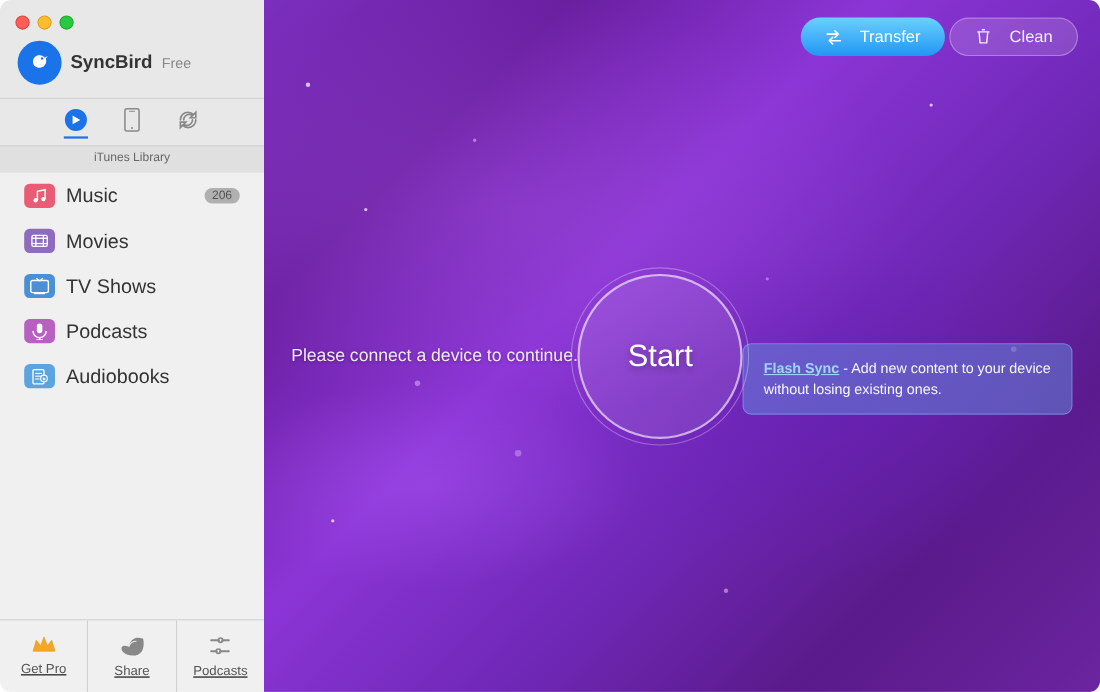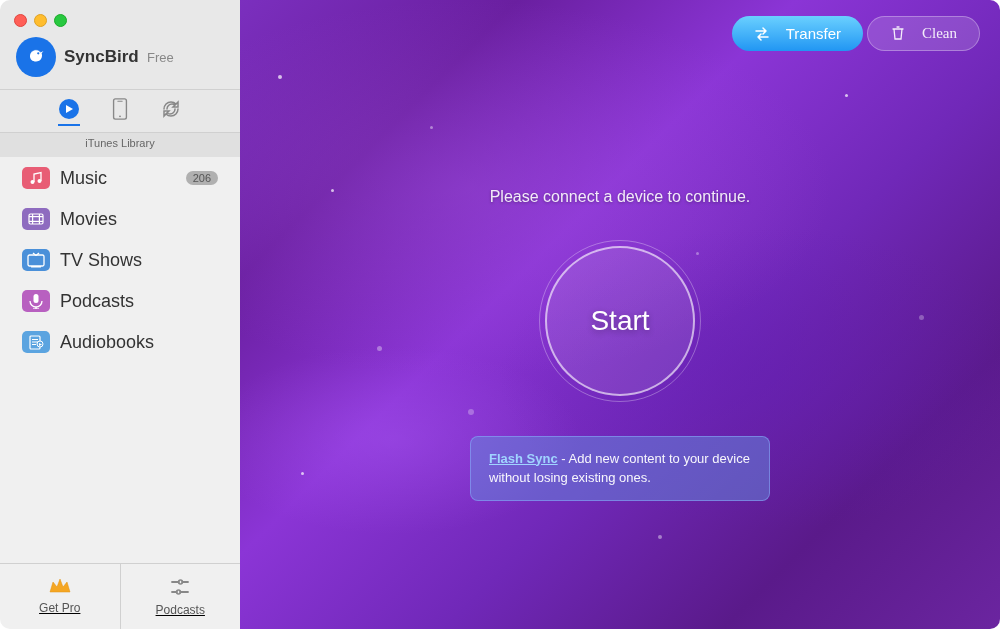--- a/index.html
+++ b/index.html
@@ -122,27 +122,26 @@
 
     .tab-btn.active {
       background: linear-gradient(180deg, #6ad0ff 0%, #2196f3 100%);
       color: white;
     }
 
     .tab-btn.inactive {
       background: rgba(255,255,255,0.15);
       color: rgba(255,255,255,0.9);
       border: 1px solid rgba(255,255,255,0.3);
-      font-family: Liberation Serif, serif;
     }
 
     .main-center {
       flex: 1;
       display: flex;
-      flex-direction: column;
+      flex-direction: row;
       align-items: center;
       justify-content: center;
       position: relative;
       z-index: 10;
     }
 
     .connect-message {
       color: rgba(255,255,255,0.9);
       font-size: 16px;
       margin-bottom: 40px;
@@ -411,20 +410,27 @@
   <div class="bottom-bar">
 
     <div class="bottom-bar-item">
       <svg width="24" height="20" viewBox="0 0 24 20" fill="none" xmlns="http://www.w3.org/2000/svg">
         <path d="M2 16L5 6l4 5 3-8 3 8 4-5 3 10H2z" fill="#f5a623" stroke="#e09010" stroke-width="0.5"></path>
       </svg>
       <span>Get Pro</span>
     </div>
 
 
+    <div class="bottom-bar-item">
+      <svg width="24" height="22" viewBox="0 0 24 22" fill="none" xmlns="http://www.w3.org/2000/svg">
+        <path d="M22 4.5C22 4.5 16 2 12 6c-3 3-3 6-3 6S5 10 3 12c-2 2 1 8 10 8 3 0 6-1 8-4 3-5 1-11.5 1-11.5z" fill="#888"></path>
+        <path d="M9 12c1-3 4-5 7-5" stroke="#f0f0f0" stroke-width="1" fill="none"></path>
+      </svg>
+      <span>Share</span>
+    </div>
 
     <div class="bottom-bar-item">
       <svg width="22" height="22" viewBox="0 0 22 22" fill="none" xmlns="http://www.w3.org/2000/svg">
         <line x1="3" y1="6" x2="10" y2="6" stroke="#888" stroke-width="1.8" stroke-linecap="round"></line>
         <line x1="13" y1="6" x2="19" y2="6" stroke="#888" stroke-width="1.8" stroke-linecap="round"></line>
         <circle cx="11.5" cy="6" r="2" fill="none" stroke="#888" stroke-width="1.5"></circle>
         <line x1="3" y1="16" x2="8" y2="16" stroke="#888" stroke-width="1.8" stroke-linecap="round"></line>
         <line x1="11" y1="16" x2="19" y2="16" stroke="#888" stroke-width="1.8" stroke-linecap="round"></line>
         <circle cx="9.5" cy="16" r="2" fill="none" stroke="#888" stroke-width="1.5"></circle>
       </svg>

